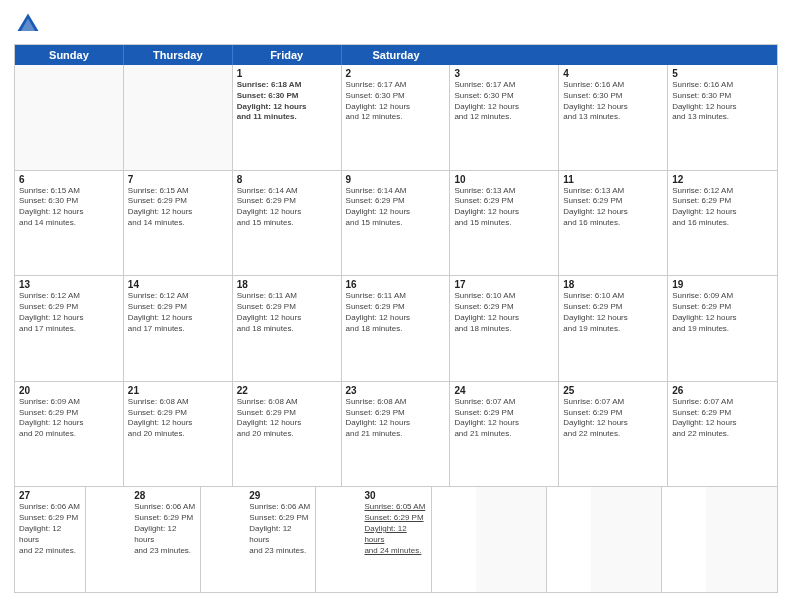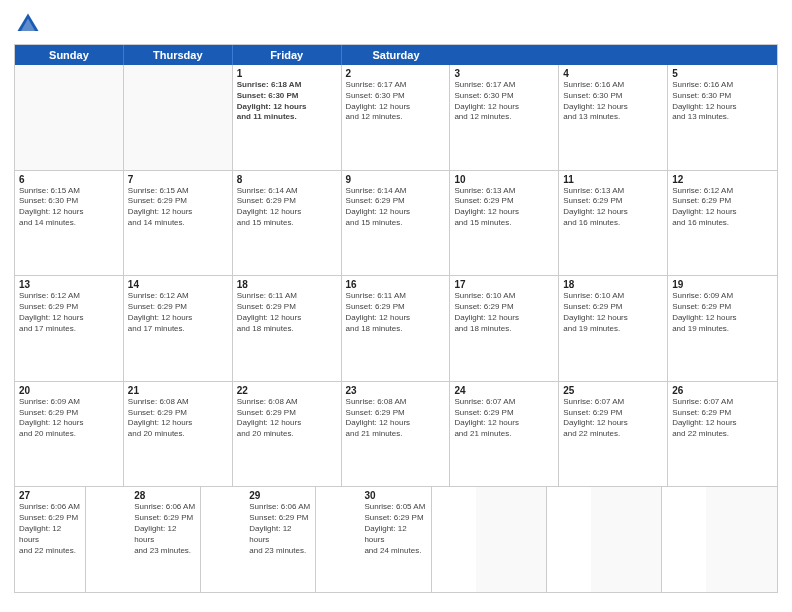--- a/index.html
+++ b/index.html
@@ -343,21 +343,21 @@
           </div>
           <div class="cal-cell">
             <div class="day-num">29</div>
             <div class="cell-info" style="white-space: pre-line;">Sunrise: 6:06 AM
 Sunset: 6:29 PM
 Daylight: 12 hours
 and 23 minutes.</div>
           </div>
           <div class="cal-cell">
             <div class="day-num">30</div>
-            <div class="cell-info" style="white-space: pre-line;">Sunrise: 6:05 AM
+            <div class="cell-info" style="white-space: pre-line; text-decoration: underline;">Sunrise: 6:05 AM
 Sunset: 6:29 PM
 Daylight: 12 hours
 and 24 minutes.</div>
           </div>
           <div class="cal-cell empty"></div>
           <div class="cal-cell empty"></div>
           <div class="cal-cell empty"></div>
         </div>
       </div>
   </div>

